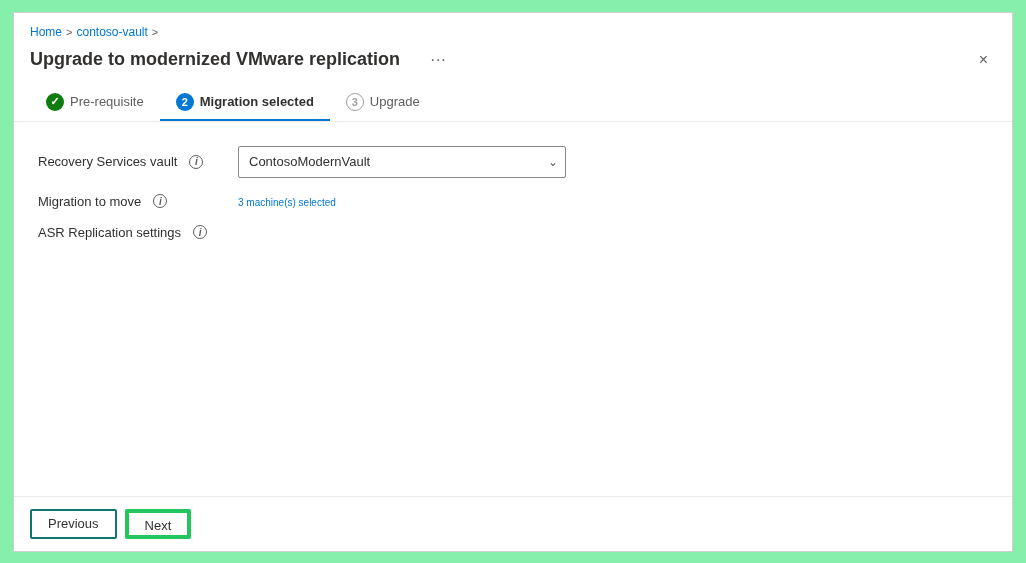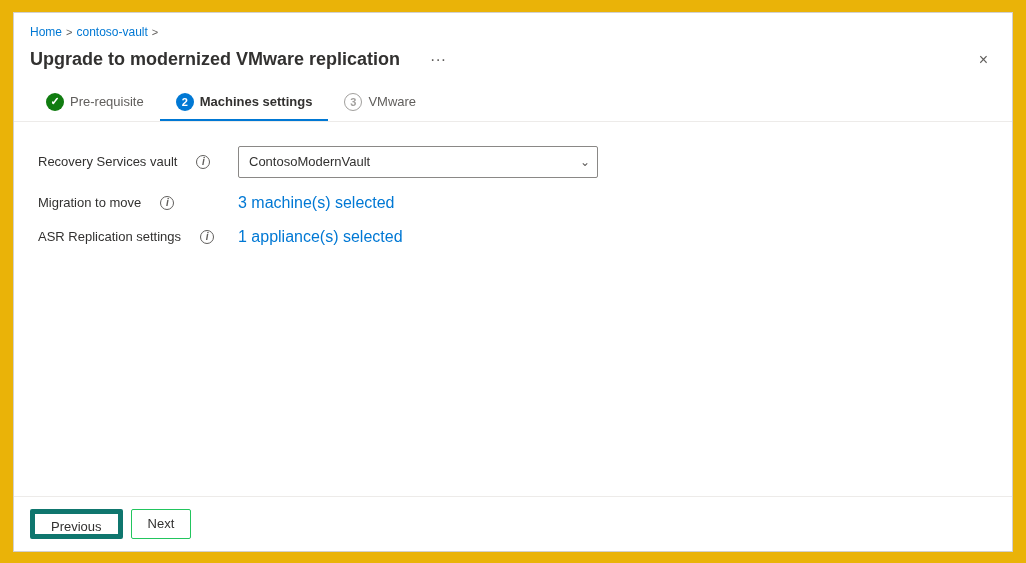--- a/index.html
+++ b/index.html
@@ -9,21 +9,21 @@
       background: #f3f2f1;
       display: flex;
       align-items: center;
       justify-content: center;
       min-height: 100vh;
       color: #323130;
     }
     .modal-overlay {
       width: 1026px;
       height: 563px;
-      background: #eab308;
+      background: #86efac;
       display: flex;
       align-items: center;
       justify-content: center;
     }
     .modal {
       width: 1000px;
       height: 540px;
       background: #fff;
       border: 1px solid #d2d0ce;
       display: flex;
@@ -135,21 +135,21 @@
     }
     .form-row {
       display: flex;
       align-items: center;
       margin-bottom: 16px;
     }
     .form-label {
       width: 200px;
       display: flex;
       align-items: center;
-      gap: 19px;
+      gap: 12px;
       color: #323130;
       font-size: 13px;
       flex-shrink: 0;
     }
     .info-icon {
       width: 14px;
       height: 14px;
       border-radius: 50%;
       border: 1.5px solid #605e5c;
       display: flex;
@@ -160,21 +160,21 @@
       cursor: help;
       font-style: italic;
       font-weight: 700;
       flex-shrink: 0;
     }
     .form-control-wrapper {
       flex: 1;
     }
     .select-wrapper {
       position: relative;
-      width: 360px;
+      width: 328px;
     }
     .select-field {
       width: 100%;
       padding: 5px 32px 5px 10px;
       border: 1px solid #8a8886;
       border-radius: 2px;
       font-size: 13px;
       color: #323130;
       background: #fff;
       appearance: none;
@@ -187,43 +187,43 @@
       top: 50%;
       transform: translateY(-50%);
       pointer-events: none;
       color: #605e5c;
       font-size: 12px;
     }
     .link-text {
       color: #0078d4;
       text-decoration: none;
       cursor: pointer;
-      font-size: 16px;
+      font-size: 10px;
     }
     .modal-footer {
       padding: 12px 16px;
       border-top: 1px solid #edebe9;
       display: flex;
       align-items: center;
       gap: 8px;
     }
     .btn {
       padding: 5px 16px;
       font-size: 13px;
       border-radius: 2px;
       cursor: pointer;
-      border: 5px solid #0f766e;
+      border: 2px solid #0f766e;
       background: #fff;
       color: #323130;
       height: 30px;
     }
     .btn-primary {
       background: #fff;
       color: #323130;
-      border: 1px solid #22c55e;
+      border: 4px solid #22c55e;
     }
   </style>
 </head>
 <body>
 
 <div class="modal-overlay">
   <div class="modal">
     <div class="modal-header">
       <div class="breadcrumb">
         <a>Home</a>
@@ -238,25 +238,25 @@
         </div>
         <button class="close-btn">×</button>
       </div>
       <div class="tabs">
         <div class="tab">
           <div class="tab-icon completed">✓</div>
           <span>Pre-requisite</span>
         </div>
         <div class="tab active">
           <div class="tab-icon active-num">2</div>
-          <span>Machines settings</span>
+          <span>Migration selected</span>
         </div>
         <div class="tab">
           <div class="tab-icon inactive-num">3</div>
-          <span>VMware</span>
+          <span>Upgrade</span>
         </div>
       </div>
     </div>
 
     <div class="modal-body">
 
       <div class="form-row">
         <div class="form-label">
           <span>Recovery Services vault</span>
           <span class="info-icon" title="More information">i</span>
@@ -276,23 +276,20 @@
         </div>
         <div class="form-control-wrapper">
           <a class="link-text">3 machine(s) selected</a>
         </div>
       </div>
 
       <div class="form-row">
         <div class="form-label">
           <span>ASR Replication settings</span>
           <span class="info-icon" title="More information">i</span>
-        </div>
-        <div class="form-control-wrapper">
-          <a class="link-text">1 appliance(s) selected</a>
         </div>
       </div>
 
     </div>
 
     <div class="modal-footer">
       <button class="btn">Previous</button>
       <button class="btn btn-primary">Next</button>
     </div>
   </div>

